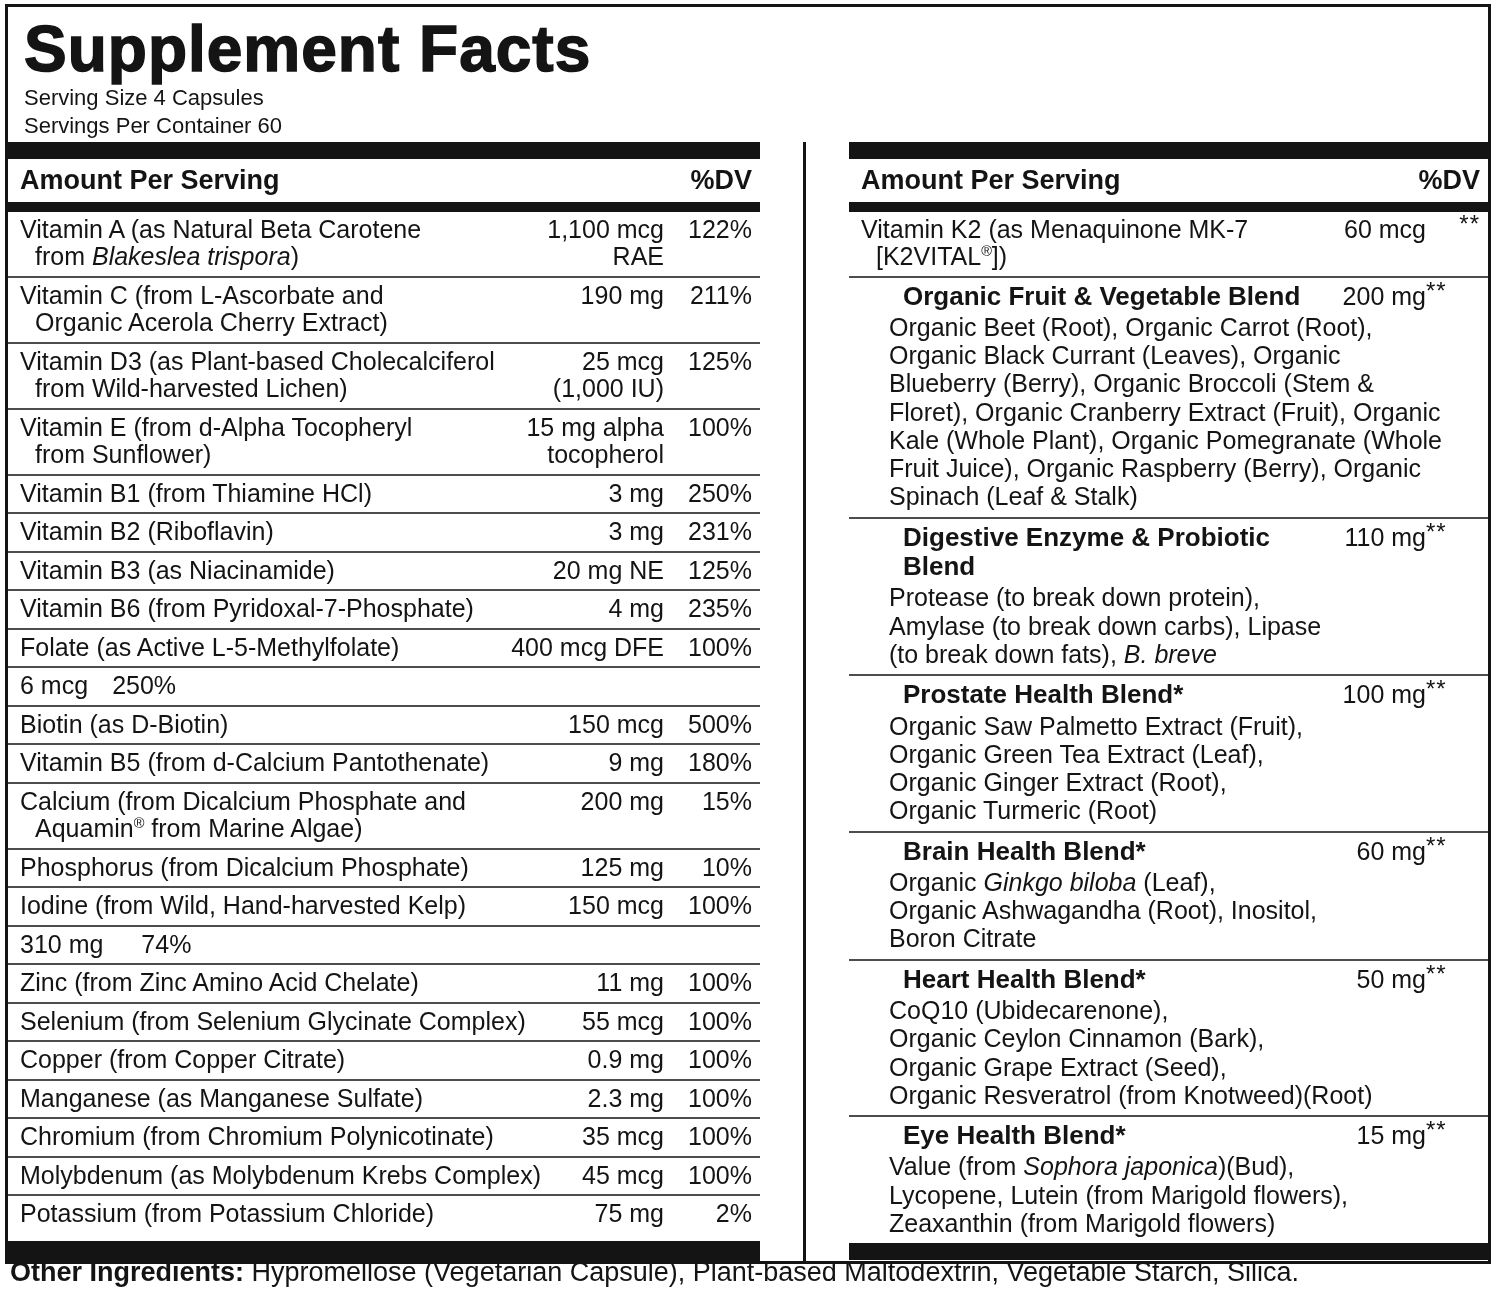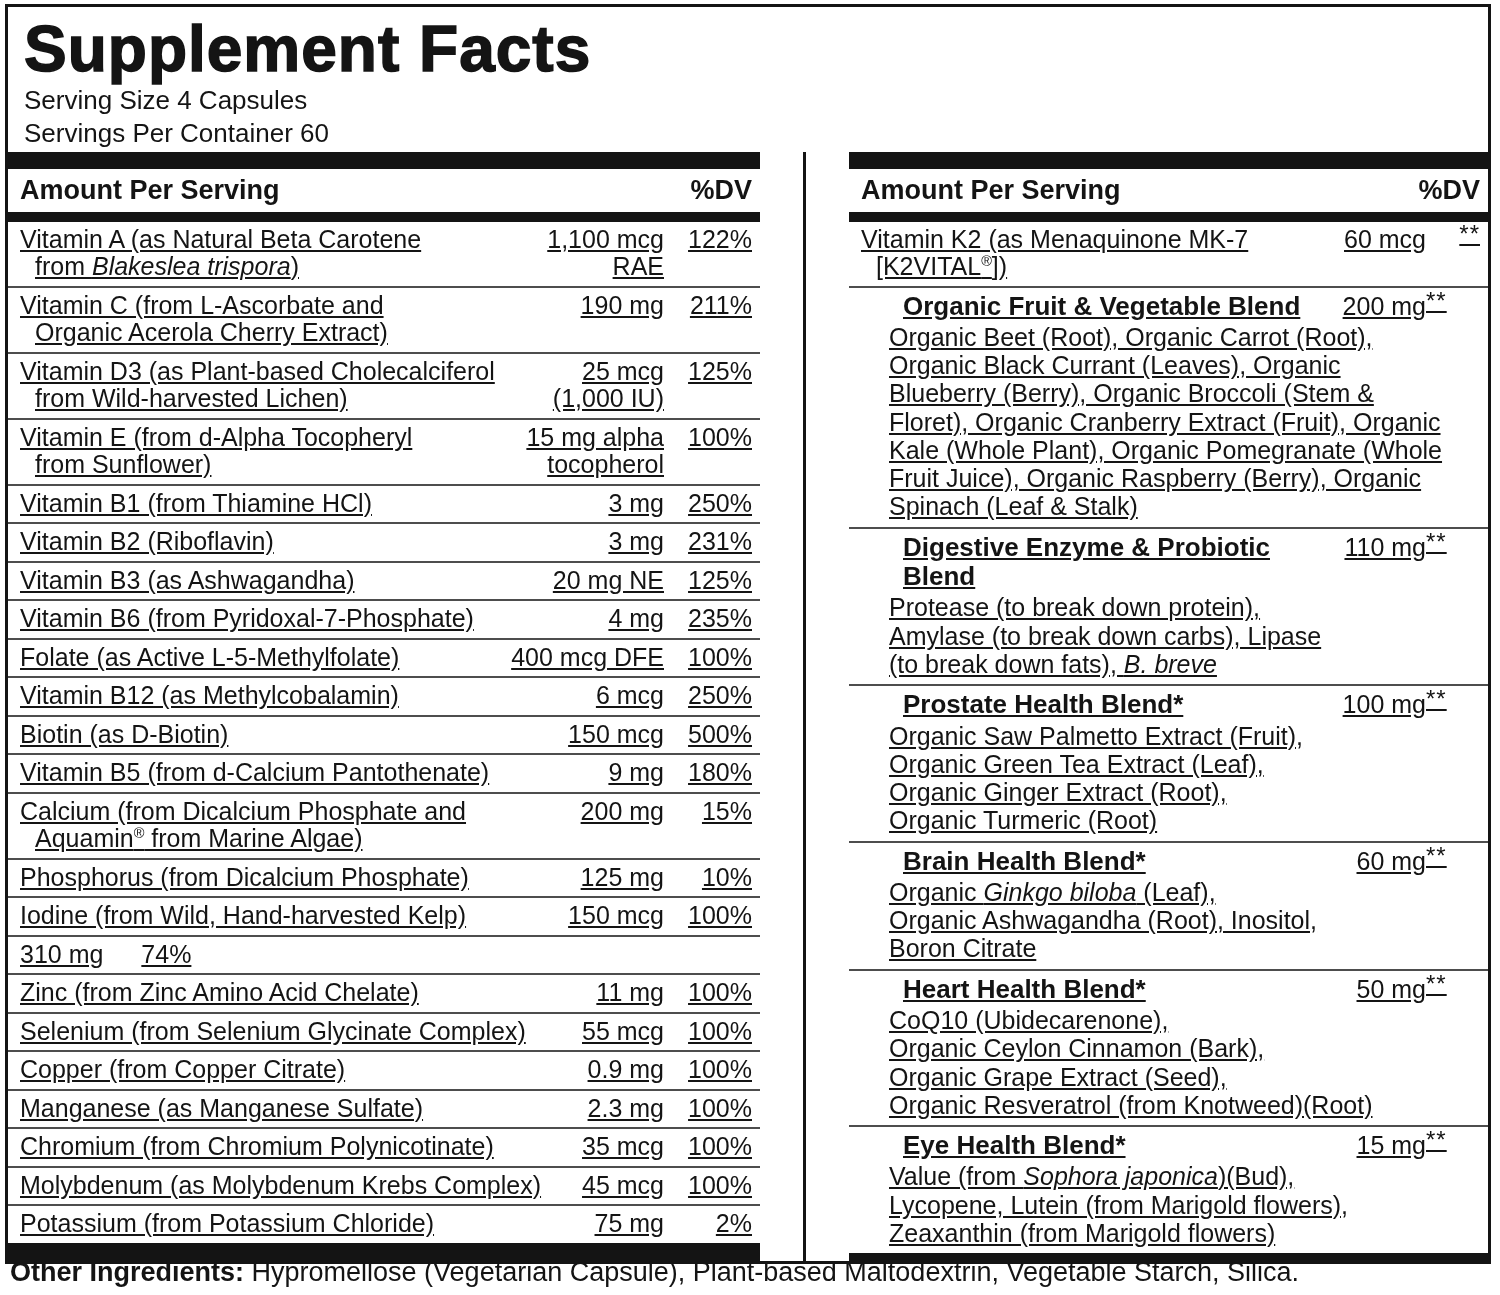--- a/index.html
+++ b/index.html
@@ -15,38 +15,38 @@
     position:absolute; left:5px; top:4px; width:1486px; height:1260px;
     border:3px solid #141414; box-sizing:border-box;
     display:flex; flex-direction:column; background:#fff; overflow:hidden;
   }
 
   .title-area { padding:8px 16px 2px 16px; flex:none; }
   .main-title {
     margin:0; font-size:64px; font-weight:900; line-height:1.08;
     letter-spacing:1px; -webkit-text-stroke:1.5px #141414;
   }
-  .serving-line { font-size:26px; line-height:1.26; }
+  .serving-line { font-size:22px; line-height:1.26; }
 
   .columns { display:flex; flex:1; min-height:0; align-items:stretch;gap:43px; }
   .col { display:flex; flex-direction:column; min-height:0; overflow:hidden; }
   .col-left { width:752px; flex:none; }
   .v-divider { width:3px; background:#141414; flex:none; }
   .col-right { flex:1; }
 
   .bar-thick { height:17px; background:#141414; flex:none; }
   .bar-thin  { height:10px; background:#141414; flex:none; }
   .bar-bottom { height:20px; background:#141414; flex:none; }
 
   .col-head {
     display:flex; justify-content:space-between; align-items:baseline;
     font-weight:bold; font-size:27px; padding:6px 8px 6px 12px;
   }
 
-  .rows { flex:none;text-decoration:underline; }
+  .rows { flex:none; }
   .rows > * + * { border-top:2px solid #4d4d4d; }
 
   .row {
     display:flex; align-items:baseline;
     padding:4px 8px 5px 12px; font-size:25px; line-height:1.1;
   }
   .row .name {
     flex:1; white-space:pre-line;
     padding-left:15px; text-indent:-15px; padding-right:10px;
   }
@@ -125,36 +125,35 @@
               <span class="name"><span>Vitamin B1 (from Thiamine HCl)</span></span>
               <span class="amt">3 mg</span>
               <span class="dv dv-left">250%</span>
             </div>
             <div class="row">
               <span class="name"><span>Vitamin B2 (Riboflavin)</span></span>
               <span class="amt">3 mg</span>
               <span class="dv dv-left">231%</span>
             </div>
             <div class="row">
-              <span class="name"><span>Vitamin B3 (as Ashwagandha)</span></span>
+              <span class="name"><span>Vitamin B3 (as Niacinamide)</span></span>
               <span class="amt">20 mg NE</span>
               <span class="dv dv-left">125%</span>
             </div>
             <div class="row">
               <span class="name"><span>Vitamin B6 (from Pyridoxal-7-Phosphate)</span></span>
               <span class="amt">4 mg</span>
               <span class="dv dv-left">235%</span>
             </div>
             <div class="row">
               <span class="name"><span>Folate (as Active L-5-Methylfolate)</span></span>
               <span class="amt">400 mcg DFE</span>
               <span class="dv dv-left">100%</span>
             </div>
             <div class="row">
-              <span class="name"><span>Vitamin B12 (as Methylcobalamin)</span></span>
               <span class="amt">6 mcg</span>
               <span class="dv dv-left">250%</span>
             </div>
             <div class="row">
               <span class="name"><span>Biotin (as D-Biotin)</span></span>
               <span class="amt">150 mcg</span>
               <span class="dv dv-left">500%</span>
             </div>
             <div class="row">
               <span class="name"><span>Vitamin B5 (from d-Calcium Pantothenate)</span></span>

